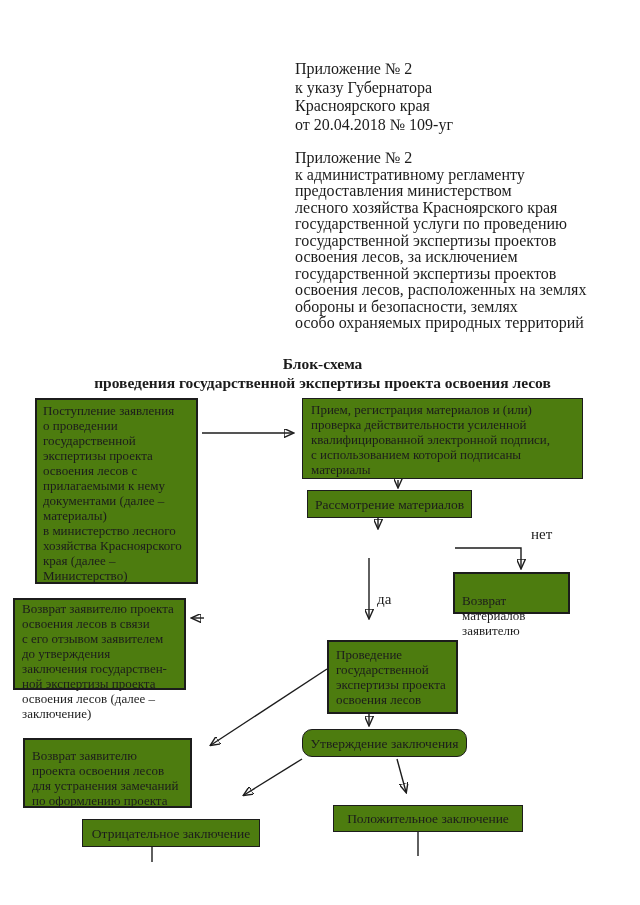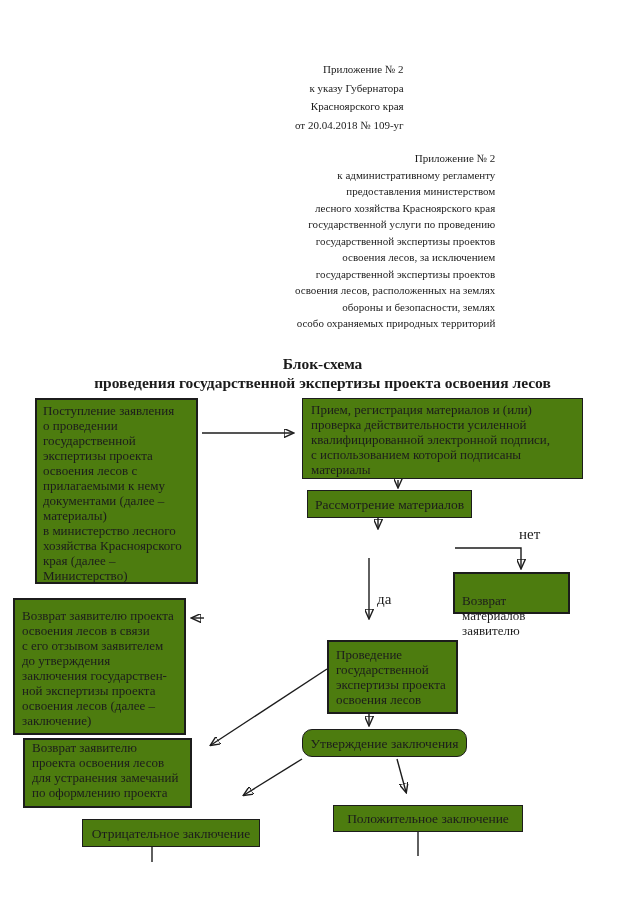--- a/index.html
+++ b/index.html
@@ -1,20 +1,20 @@
 <!DOCTYPE html>
 <html><head>
 <meta charset="utf-8">
 <style>
   html,body { margin:0; padding:0; background:#ffffff; }
   .page {
     position:relative; width:640px; height:905px; background:#ffffff;
     font-family:"Liberation Serif", serif; color:#1c1c1c; overflow:hidden;
   }
-  .hdr { position:absolute; left:295px; white-space:pre-line; font-size:11px;text-align:right; }
+  .hdr { position:absolute; left:295px; white-space:pre-line; font-size:16px; }
   .hdr1 { top:60px;  line-height:18.5px; }
   .hdr2 { top:150px; line-height:16.5px; }
   .title {
     position:absolute; left:0; top:355px; width:645px; text-align:center;
     font-weight:bold; font-size:15.5px; line-height:18.5px; white-space:pre-line;
   }
   .node {
     position:absolute; box-sizing:border-box; border:1.5px solid #1c1c1c;
     background:#4d7c0f; font-size:13px; line-height:15px; padding:3px 6px;
     white-space:pre-line;
@@ -25,27 +25,27 @@
     text-align:center; font-size:13.5px; padding:2px 4px; white-space:pre-line;
   }
   
   .n-intake             { left:35px;  top:398px; width:163px; height:186px; }
   .n-reception          { left:302px; top:398px; width:281px; height:81px;  padding:3px 8px; }
   .n-review             { left:307px; top:490px; width:165px; height:28px;  }
   .n-complete           { left:302px; top:531px; width:154px; height:27px;  }
   .n-return-materials   { left:453px; top:572px; width:117px; height:40px;  padding:19px 7px; }
   .n-withdrawal         { left:205px; top:566px; width:112px; height:89px;  padding:5px 6px; }
   .n-expertise          { left:327px; top:624px; width:131px; height:74px;  padding:5px 7px;margin-top:16px; }
-  .n-return-withdrawn   { left:13px;  top:598px; width:173px; height:137px; padding:8px 7px; }
-  .n-return-corrections { left:23px;  top:738px; width:169px; height:70px;  padding:0 7px; }
+  .n-return-withdrawn   { left:13px;  top:598px; width:173px; height:92px; padding:1px 7px; }
+  .n-return-corrections { left:23px;  top:738px; width:169px; height:70px;  padding:8px 7px; }
   .n-approval           { left:302px; top:729px; width:165px; height:28px;border-radius:10px;  }
   .n-negative           { left:82px;  top:819px; width:178px; height:28px;  }
   .n-positive           { left:333px; top:805px; width:190px; height:27px;  }
   .lab { position:absolute; font-size:15px; line-height:15px; }
-  .lab-no  { left:519px; top:527px; }
+  .lab-no  { left:531px; top:527px; }
   .lab-yes { left:377px; top:592px; }
   .wires { position:absolute; left:0; top:0; pointer-events:none; }
   .wires path, .wires polyline { fill:none; stroke:#1c1c1c; stroke-width:1.4; }
 </style>
 </head>
 <body>
 
 <div class="page">
 
   <div class="hdr hdr1">Приложение № 2

